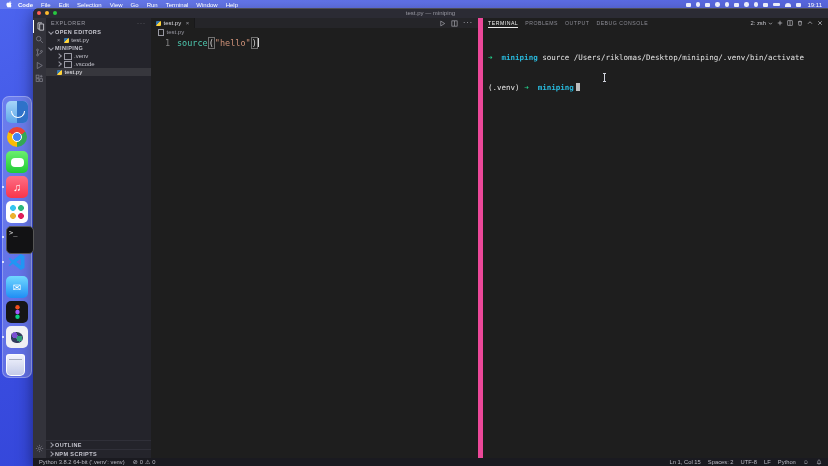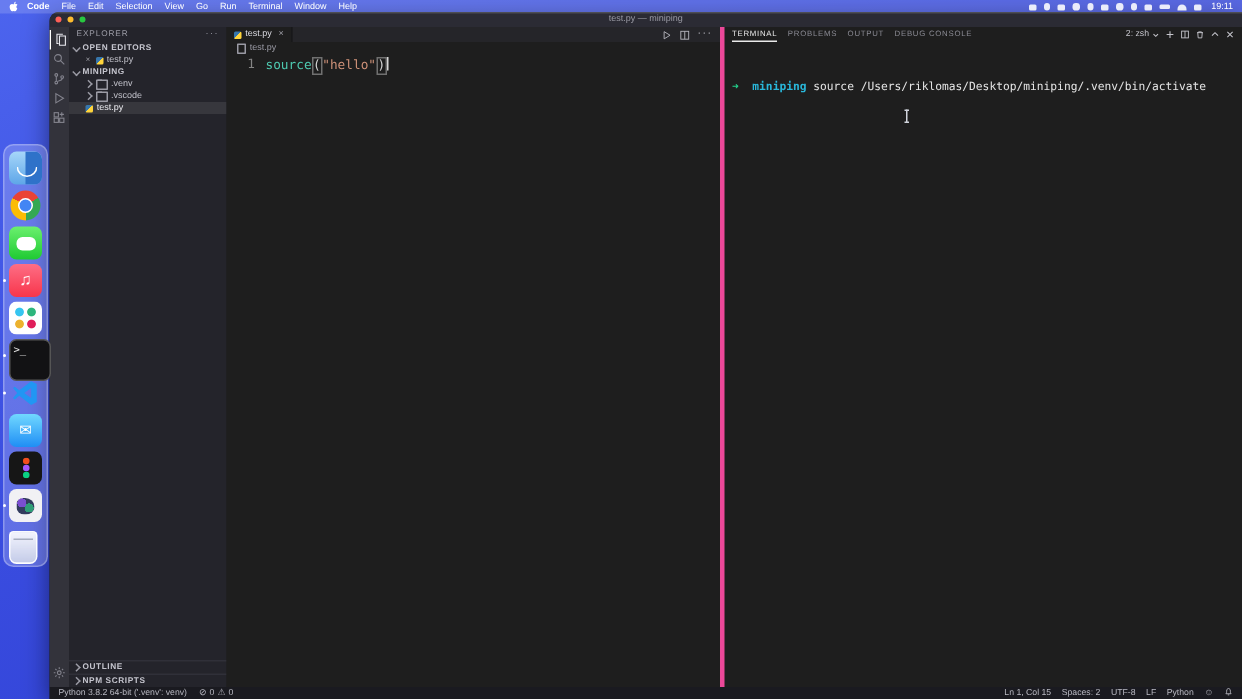--- a/index.html
+++ b/index.html
@@ -107,21 +107,21 @@
   .file-glyph{width:4px;height:5px;border:0.5px solid #9a9aa4;border-radius:0.5px;flex:none;}
   .codearea{flex:1;padding-top:2px;}
   .codeline{display:flex;font-family:"DejaVu Sans Mono",monospace;font-size:8.5px;line-height:11px;}
   .lineno{width:19px;text-align:right;padding-right:7px;color:#858585;flex:none;}
   .tok-fn{color:#4EC9B0;}
   .tok-paren{color:#d4d4d4;border:0.5px solid #707070;}
   .tok-str{color:#CE9178;}
   .caret{display:inline-block;width:1px;height:9px;background:#d7d7d7;vertical-align:-1px;}
 
   
-  .panel{width:345px;flex:none;background:#1e1e1e;border-left:3px solid #ec4899;display:flex;flex-direction:column;position:relative;}
+  .panel{width:345px;flex:none;background:#1e1e1e;border-left:5px solid #ec4899;display:flex;flex-direction:column;position:relative;}
   .panel-header{height:10px;display:flex;align-items:center;padding:0 5px;flex:none;}
   .ptab{font-size:5.2px;letter-spacing:.5px;color:#8b8b94;margin-right:7px;height:100%;display:flex;align-items:center;box-sizing:border-box;}
   .ptab.active{color:#eaeaea;border-bottom:1px solid #eaeaea;}
   .panel-actions{margin-left:auto;display:flex;align-items:center;gap:4px;color:#c6c6cd;}
   .shellsel{display:flex;align-items:center;gap:2px;font-size:5.8px;color:#c6c6cd;}
   .panel-actions svg{display:block;}
   .term{padding:5px 5px;font-family:"DejaVu Sans Mono",monospace;font-size:7.5px;line-height:10px;color:#e4e4e4;white-space:pre-wrap;}
   .t-arrow{color:#23d18b;font-weight:bold;}
   .t-dir{color:#29b8db;font-weight:bold;}
   .t-cursor{display:inline-block;width:4px;height:8px;background:#bdbdbd;vertical-align:-1px;margin-left:2px;}
@@ -396,20 +396,21 @@
             </span>
             <span>
               <svg width="6" height="6" viewBox="0 0 12 12" fill="none" stroke="currentColor" stroke-width="1.4">
                   <path d="M2.5 2.5l7 7M9.5 2.5l-7 7"></path>
                 </svg>
             </span>
           </div>
         </div>
         <div class="term">
           <div><span class="t-arrow">➜</span><span>  </span><span class="t-dir">miniping</span><span> </span><span>source /Users/riklomas/Desktop/miniping/.venv/bin/activate</span></div>
+          <div><span>(.venv)</span><span> </span><span class="t-arrow">➜</span><span>  </span><span class="t-dir">miniping</span><span class="t-cursor"></span></div>
         </div>
         <div class="ibeam"></div>
       </div>
     </div>
 
     <div class="statusbar">
       <span class="st-item">Python 3.8.2 64-bit ('.venv': venv)</span>
       <span class="st-item">
         <span class="st-ico">⊘</span>
         <span>0</span>

